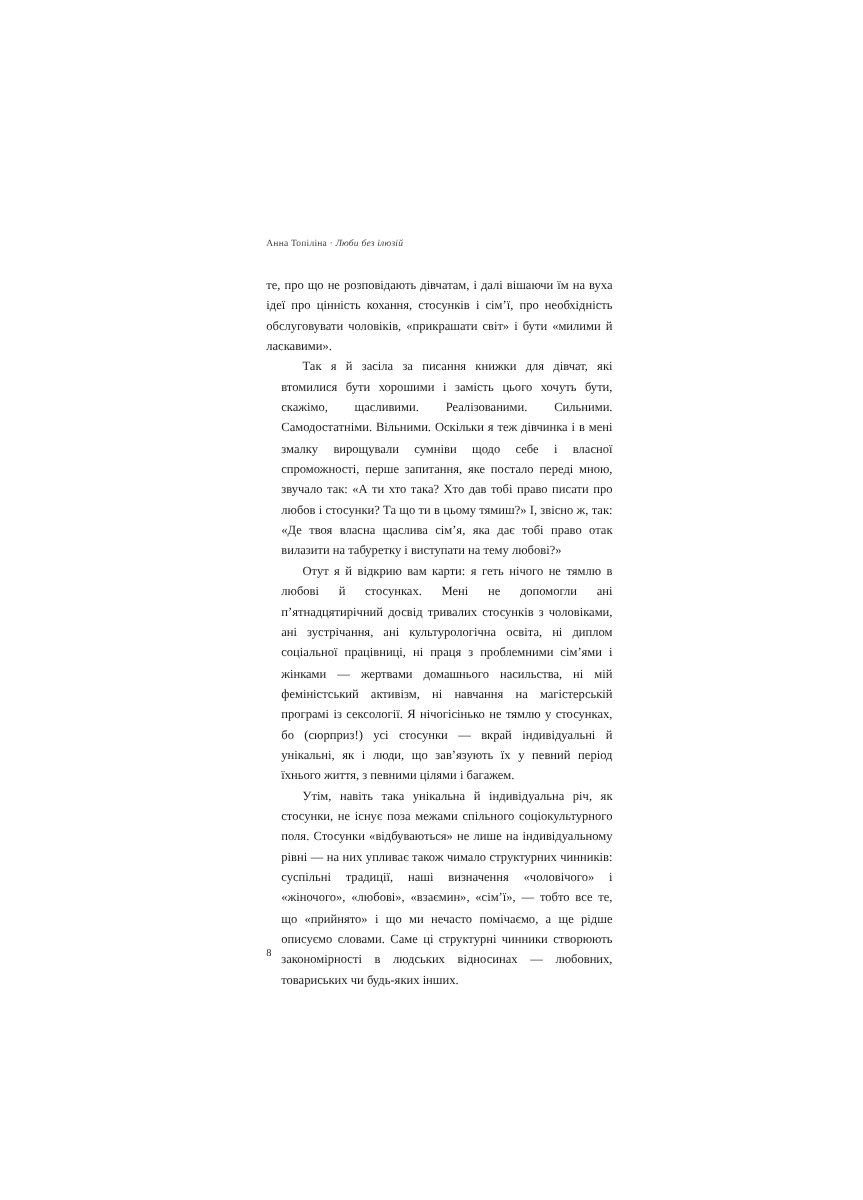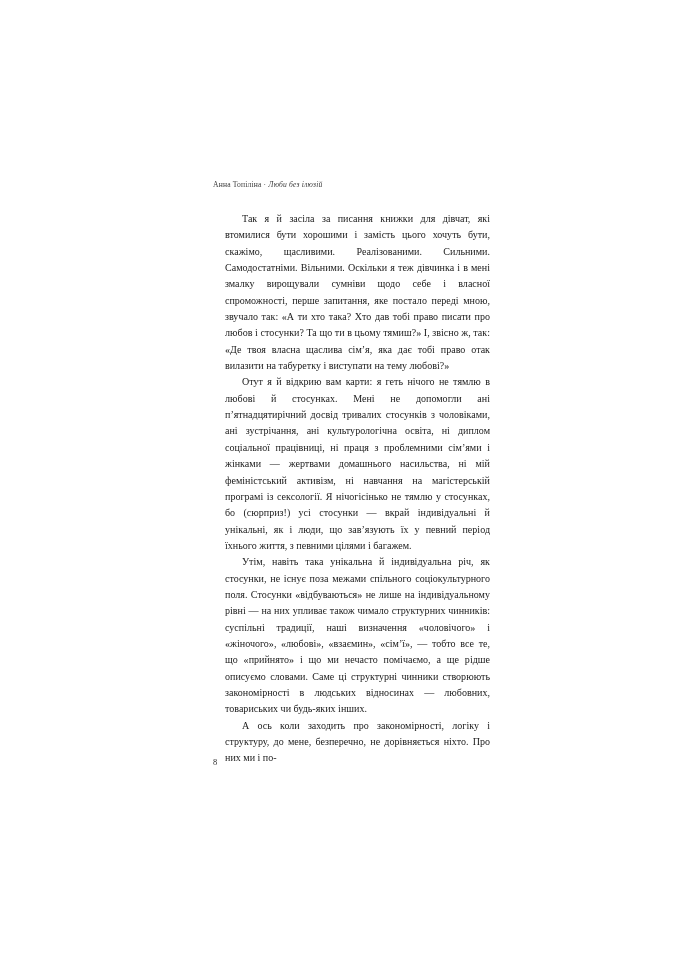--- a/index.html
+++ b/index.html
@@ -20,21 +20,21 @@
     width: 690px;
     height: 960px;
     background: #ffffff;
     box-sizing: border-box;
   }
 
   
   .text-block {
     position: absolute;
     left: 213px;
-    top: 180px;
+    top: 190px;
     width: 277px;
   }
 
   .running-head {
     font-size: 7.6px;
     letter-spacing: 0.18px;
     color: #3a3a3a;
     margin: 0 0 22px 0;
     white-space: nowrap;
   }
@@ -80,23 +80,23 @@
 
 <div class="page">
 
   <div class="text-block">
 
     <div class="running-head">
       <span class="author">Анна Топіліна</span><span class="sep">·</span><span class="title">Люби без ілюзій</span>
     </div>
 
     <div class="body-copy">
+      <p class="noindent">те, про що не розповідають дівчатам, і далі вішаючи їм на вуха ідеї про цінність кохання, стосунків і сім’ї, про необхідність обслуговувати чоловіків, «прикрашати світ» і бути «милими й ласкавими».</p>
       <p class="indent">Так я й засіла за писання книжки для дівчат, які втомилися бути хорошими і замість цього хочуть бути, скажімо, щасливими. Реалізованими. Сильними. Самодостатніми. Вільними. Оскільки я теж дівчинка і в мені змалку вирощували сумніви щодо себе і власної спроможності, перше запитання, яке постало переді мною, звучало так: «А ти хто така? Хто дав тобі право писати про любов і стосунки? Та що ти в цьому тямиш?» І, звісно ж, так: «Де твоя власна щаслива сім’я, яка дає тобі право отак вилазити на табуретку і виступати на тему любові?»</p>
       <p class="indent">Отут я й відкрию вам карти: я геть нічого не тямлю в любові й стосунках. Мені не допомогли ані п’ятнадцятирічний досвід тривалих стосунків з чоловіками, ані зустрічання, ані культурологічна освіта, ні диплом соціальної працівниці, ні праця з проблемними сім’ями і жінками — жертвами домашнього насильства, ні мій феміністський активізм, ні навчання на магістерській програмі із сексології. Я нічогісінько не тямлю у стосунках, бо (сюрприз!) усі стосунки — вкрай індивідуальні й унікальні, як і люди, що зав’язують їх у певний період їхнього життя, з певними цілями і багажем.</p>
       <p class="indent">Утім, навіть така унікальна й індивідуальна річ, як стосунки, не існує поза межами спільного соціокультурного поля. Стосунки «відбуваються» не лише на індивідуальному рівні — на них упливає також чимало структурних чинників: суспільні традиції, наші визначення «чоловічого» і «жіночого», «любові», «взаємин», «сім’ї», — тобто все те, що «прийнято» і що ми нечасто помічаємо, а ще рідше описуємо словами. Саме ці структурні чинники створюють закономірності в людських відносинах — любовних, товариських чи будь-яких інших.</p>
-      <p class="indent">А ось коли заходить про закономірності, логіку і структуру, до мене, безперечно, не дорівняється ніхто. Про них ми і по-</p>
     </div>
 
   </div>
 
   <div class="folio">8</div>
 
 </div>
 
 </body></html>

